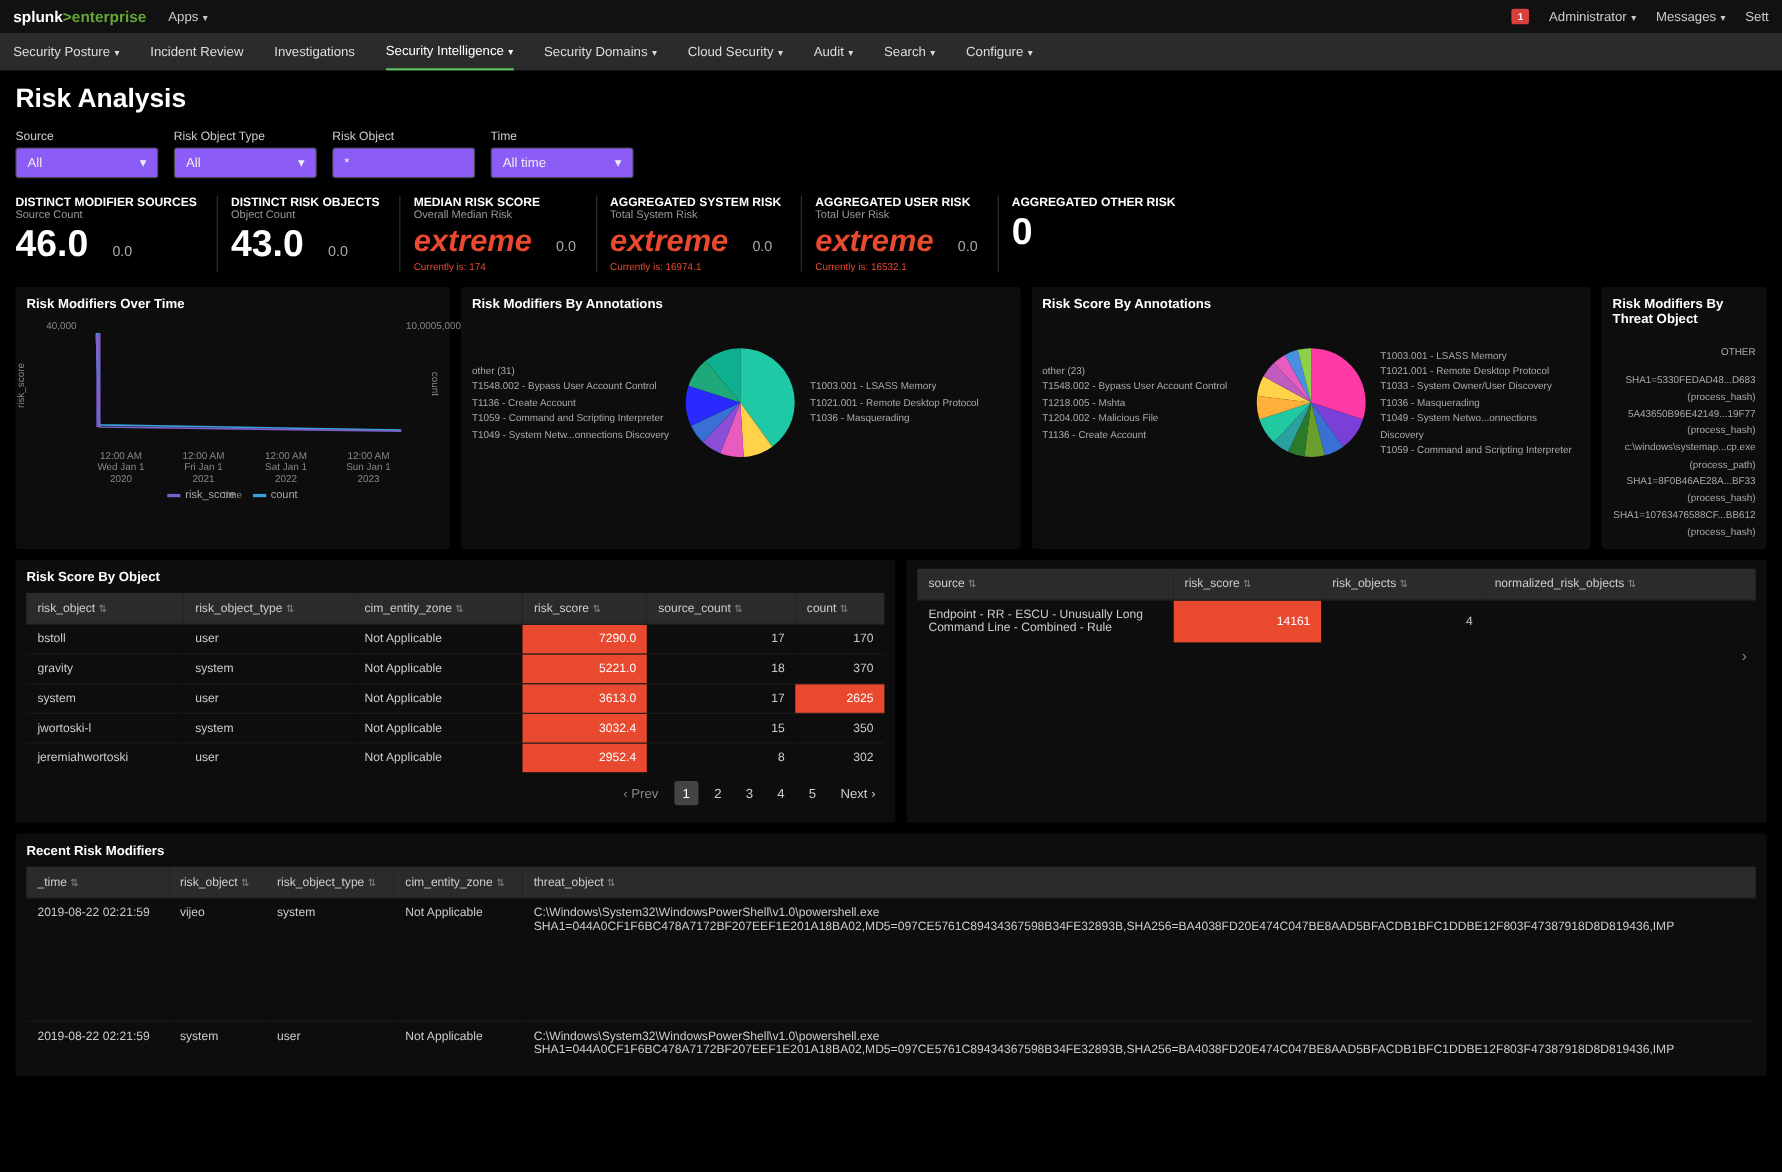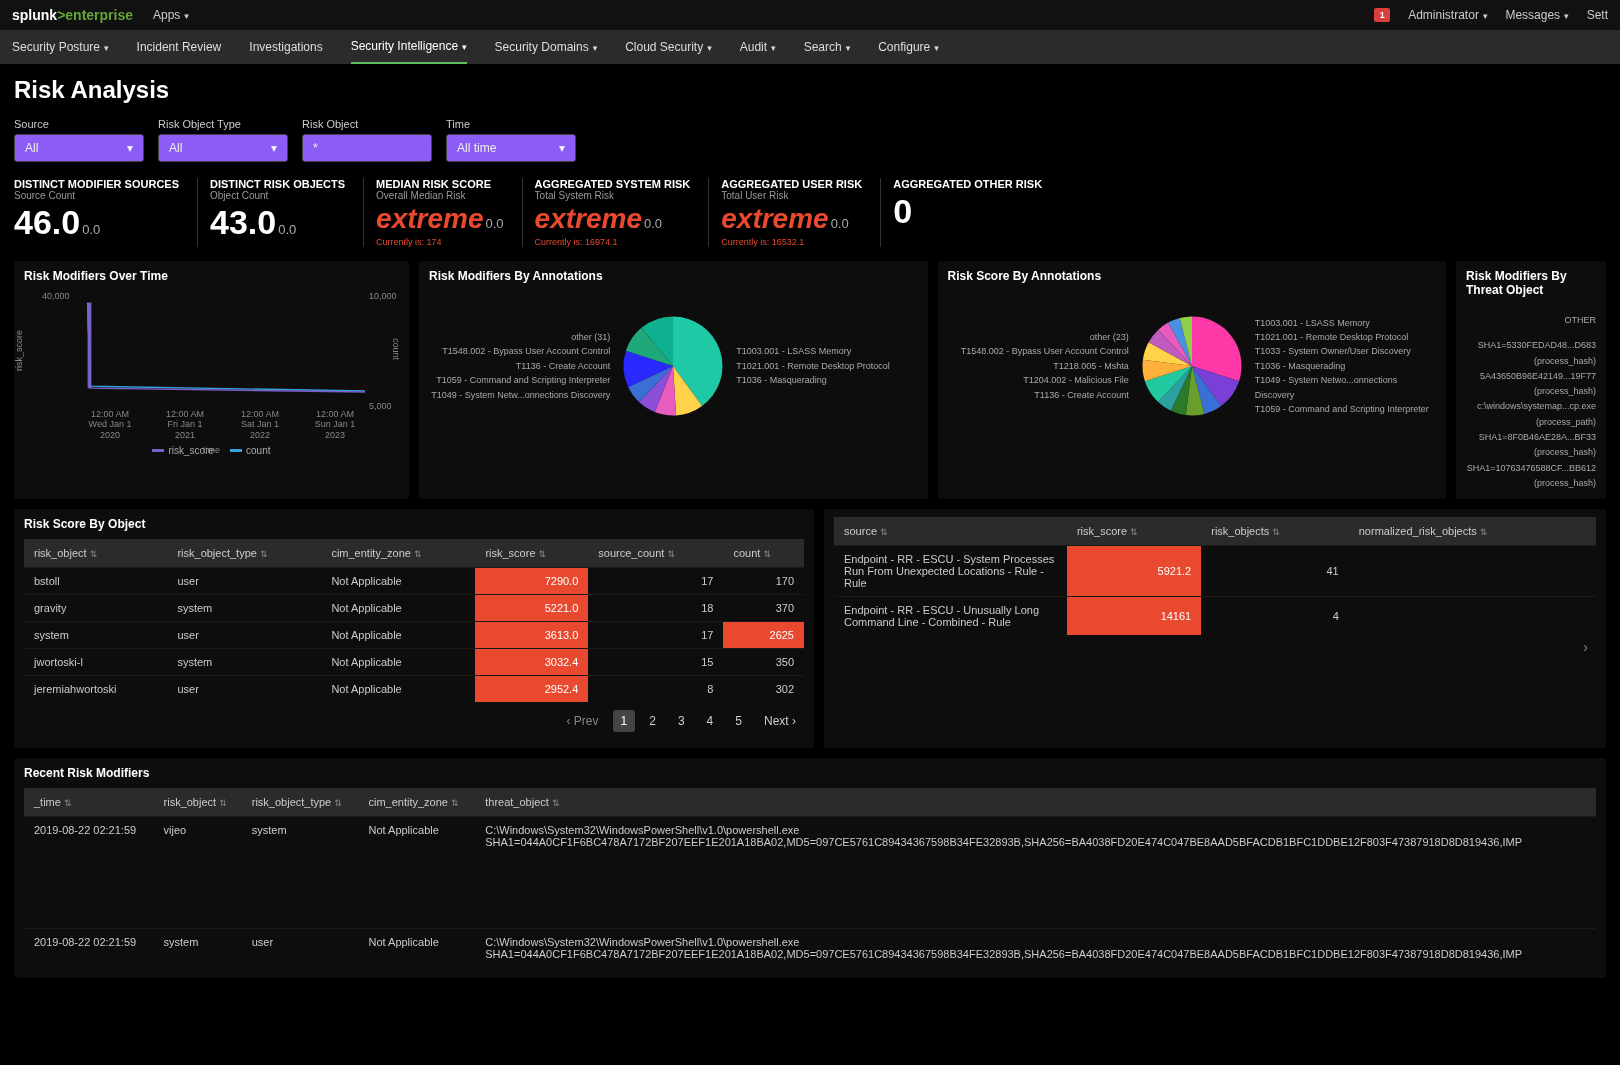--- a/index.html
+++ b/index.html
@@ -20,51 +20,51 @@
 .filter label { display: block; font-size: 11px; color: #ccc; margin-bottom: 4px; }
 .filter .control { background: #8b5cf6; border: 1px solid #444; border-radius: 3px; padding: 6px 10px; color: #eee; min-width: 130px; display: flex; justify-content: space-between; align-items: center; font-size: 12px; }
 .filter .control.wide { min-width: 130px; }
 .section-title { font-size: 12px; font-weight: bold; color: #fff; margin-bottom: 8px; }
 .kpis { display: flex; gap: 0; margin-bottom: 14px; }
 .kpi { padding: 0 18px 0 0; border-left: 1px solid #333; padding-left: 12px; }
 .kpi:first-child { border-left: none; padding-left: 0; }
 .kpi-title { font-size: 11px; font-weight: bold; color: #fff; }
 .kpi-sub { font-size: 10px; color: #999; margin-bottom: 2px; }
 .kpi-value { font-size: 34px; font-weight: bold; color: #fff; display: inline-block; }
-.kpi-delta { font-size: 13px; color: #aaa; margin-left: 2px; }
+.kpi-delta { font-size: 13px; color: #aaa; margin-left: 22px; }
 .extreme { color: #e8492f; font-size: 28px; font-weight: bold; font-style: italic; }
 .kpi-current { font-size: 9px; color: #e8492f; margin-top: 2px; }
 .panel-row { display: flex; gap: 10px; margin-bottom: 10px; }
 .panel { background: #0d0d0d; border-radius: 3px; padding: 8px 10px; flex: 1; min-width: 0; }
 .panel-title { font-size: 12px; font-weight: bold; color: #fff; margin-bottom: 8px; }
 .chart-body { height: 150px; position: relative; }
 .legend { display: flex; gap: 16px; justify-content: center; font-size: 10px; color: #aaa; margin-top: 4px; }
 .legend-item { display: flex; align-items: center; gap: 4px; }
 .swatch { width: 12px; height: 3px; display: inline-block; }
 .pie-wrap { display: flex; align-items: center; height: 150px; }
 .pie-labels { font-size: 9px; color: #aaa; line-height: 1.6; flex: 1; }
 .pie-labels.right { text-align: left; padding-left: 8px; }
-.pie-labels.left { text-align: right; padding-right: 8px; }
+.pie-labels.left { text-align: left; padding-right: 8px; }
 .threat-list { font-size: 9px; color: #aaa; line-height: 1.7; text-align: right; padding-top: 8px; }
 table { width: 100%; border-collapse: collapse; font-size: 11px; }
 th { background: #2b2b2b; color: #ccc; text-align: left; padding: 8px 10px; font-weight: normal; }
 th .sort::after { content: " ⇅"; font-size: 9px; color: #888; }
 td { padding: 7px 10px; color: #ccc; border-top: 1px solid #1a1a1a; }
 .hl { background: #e8492f; color: #fff; text-align: right; }
 .num { text-align: right; }
 .pagination { display: flex; gap: 6px; justify-content: flex-end; align-items: center; padding: 8px 0; font-size: 12px; }
 .page-btn { padding: 4px 8px; color: #ccc; cursor: pointer; border-radius: 3px; }
 .page-btn.active { background: #444; color: #fff; }
 .two-col { display: flex; gap: 10px; }
 .col-l { flex: 0 0 800px; }
 .col-r { flex: 1; }
 .muted { color: #888; }
 .y-left, .x-bottom, .y-right { position:absolute; display:flex; font-size:9px; color:#888; }
 .y-left { left:18px; top:0; bottom:30px; flex-direction:column; justify-content:space-between; align-items:flex-start; width:34px;}
-.y-right { right:0; top:0; bottom:30px; flex-direction:column; justify-content:space-between; width:30px;}
+.y-right { right:0; top:0; bottom:30px; flex-direction:row; justify-content:space-between; width:30px;}
 .x-bottom { left:56px; right:34px; bottom:0; justify-content:space-between; }
 .x-tick { text-align:center; font-size:9px; color:#888; line-height:1.2; width: 60px; }
 .rot-l { position:absolute; left:0; top:50%; transform: rotate(-90deg) translateY(-50%); transform-origin: left center; font-size:9px; color:#888;}
 .rot-r { position:absolute; right:-8px; top:35%; transform: rotate(90deg); font-size:9px; color:#888;}
 .xlab { position:absolute; bottom:-14px; left:50%; transform:translateX(-50%); font-size:9px; color:#888;}
 .chevron-r { font-size: 14px; color: #888; text-align: right; padding: 4px 8px; }
 </style>
 </head>
 <body>
 
@@ -351,26 +351,20 @@
       <table>
         <thead>
             <tr id="ma-head">
               <th>source <span class="sort"></span></th>
               <th>risk_score <span class="sort"></span></th>
               <th>risk_objects <span class="sort"></span></th>
               <th>normalized_risk_objects <span class="sort"></span></th>
             </tr>
           </thead>
         <tbody id="ma-body">
-            <tr>
-              <td style="max-width:140px">Endpoint - RR - ESCU - System Processes Run From Unexpected Locations - Rule - Rule</td>
-              <td class="hl">5921.2</td>
-              <td class="num">41</td>
-              <td></td>
-            </tr>
             <tr>
               <td style="max-width:140px">Endpoint - RR - ESCU - Unusually Long Command Line - Combined - Rule</td>
               <td class="hl">14161</td>
               <td class="num">4</td>
               <td></td>
             </tr>
           </tbody>
       </table>
       <div class="chevron-r">›</div>
     </div>

